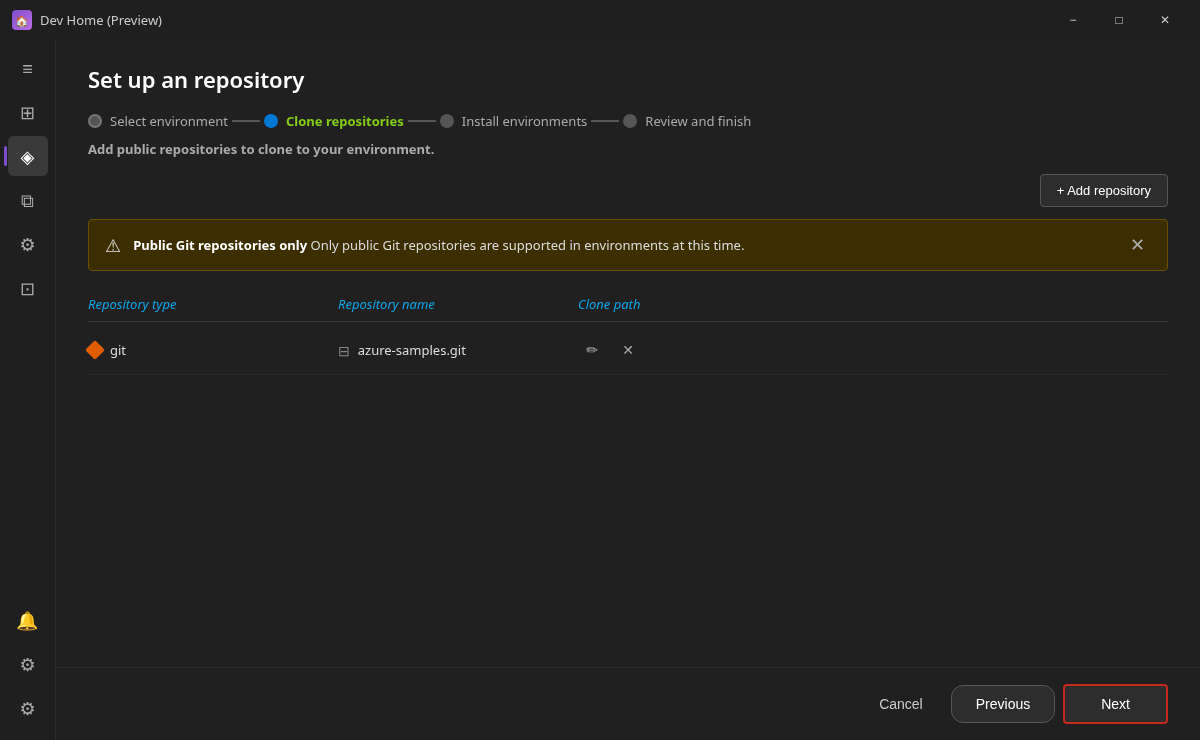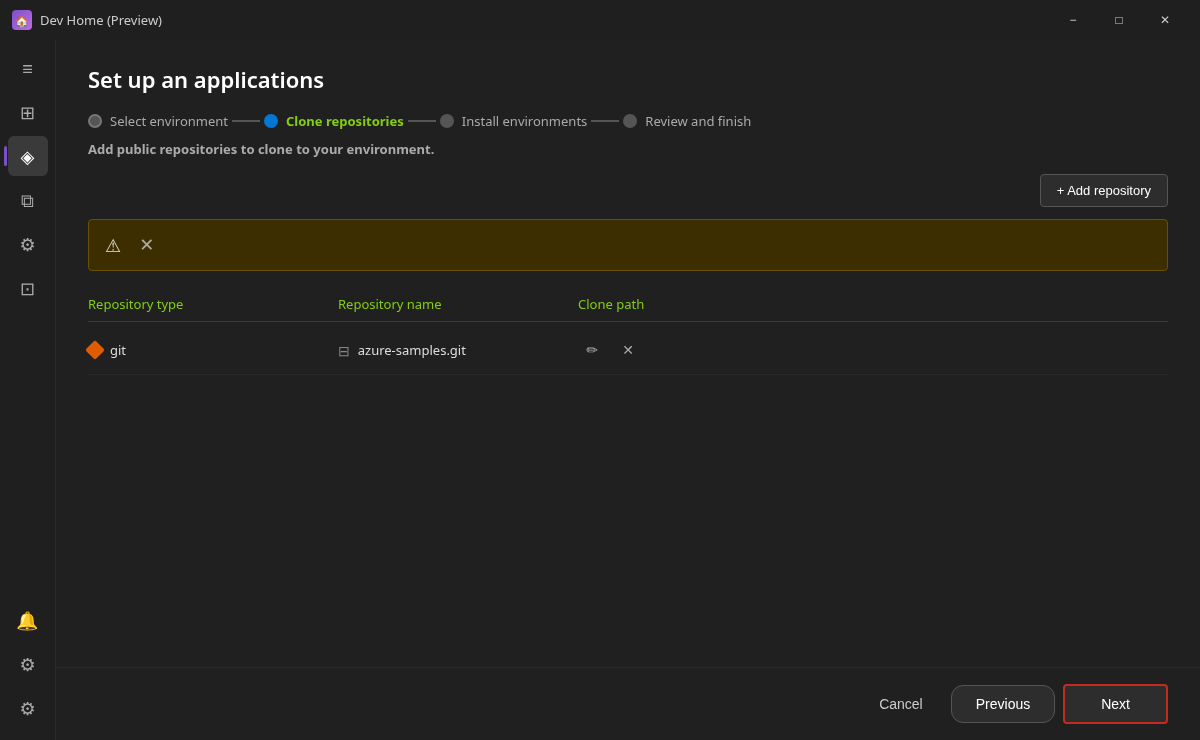--- a/index.html
+++ b/index.html
@@ -241,22 +241,23 @@
     }
     .table-header {
       display: grid;
       grid-template-columns: 250px 240px 1fr;
       padding: 8px 0;
       border-bottom: 1px solid #3a3a3a;
       margin-bottom: 4px;
     }
     .col-header {
       font-size: 13px;
-      color: #84cc16;
+      color: #0ea5e9;
       font-weight: 400;
+      font-style: italic;
     }
     .table-row {
       display: grid;
       grid-template-columns: 250px 240px 1fr;
       align-items: center;
       padding: 10px 0;
       border-bottom: 1px solid #2a2a2a;
     }
     .cell {
       display: flex;
@@ -370,21 +371,21 @@
     <div class="sidebar-item">⊡</div>
     <div class="sidebar-spacer"></div>
     <div class="sidebar-item">🔔</div>
     <div class="sidebar-item">⚙</div>
     <div class="sidebar-item">⚙</div>
   </div>
 
   <div class="content">
 
     <div class="page-header">
-      <div class="page-title">Set up an applications</div>
+      <div class="page-title">Set up an repository</div>
 
       <div class="stepper">
         <div class="step">
           <div class="step-circle completed"></div>
           <span class="step-label">Select environment</span>
         </div>
         <div class="step-connector"></div>
         <div class="step">
           <div class="step-circle active"></div>
           <span class="step-label active">Clone repositories</span>
@@ -403,20 +404,24 @@
 
       <div class="subtitle">Add public repositories to clone to your environment.</div>
     </div>
 
     <div class="toolbar-row">
       <button class="add-repo-btn">+ Add repository</button>
     </div>
 
     <div class="warning-banner">
       <span class="warning-icon">⚠</span>
+      <span class="warning-text">
+        <strong>Public Git repositories only</strong>
+        <span>  Only public Git repositories are supported in environments at this time.</span>
+      </span>
       <button class="warning-close">✕</button>
     </div>
 
     <div class="repo-table">
       <div class="table-header">
         <span class="col-header">Repository type</span>
         <span class="col-header">Repository name</span>
         <span class="col-header">Clone path</span>
       </div>
       <div class="table-row">

